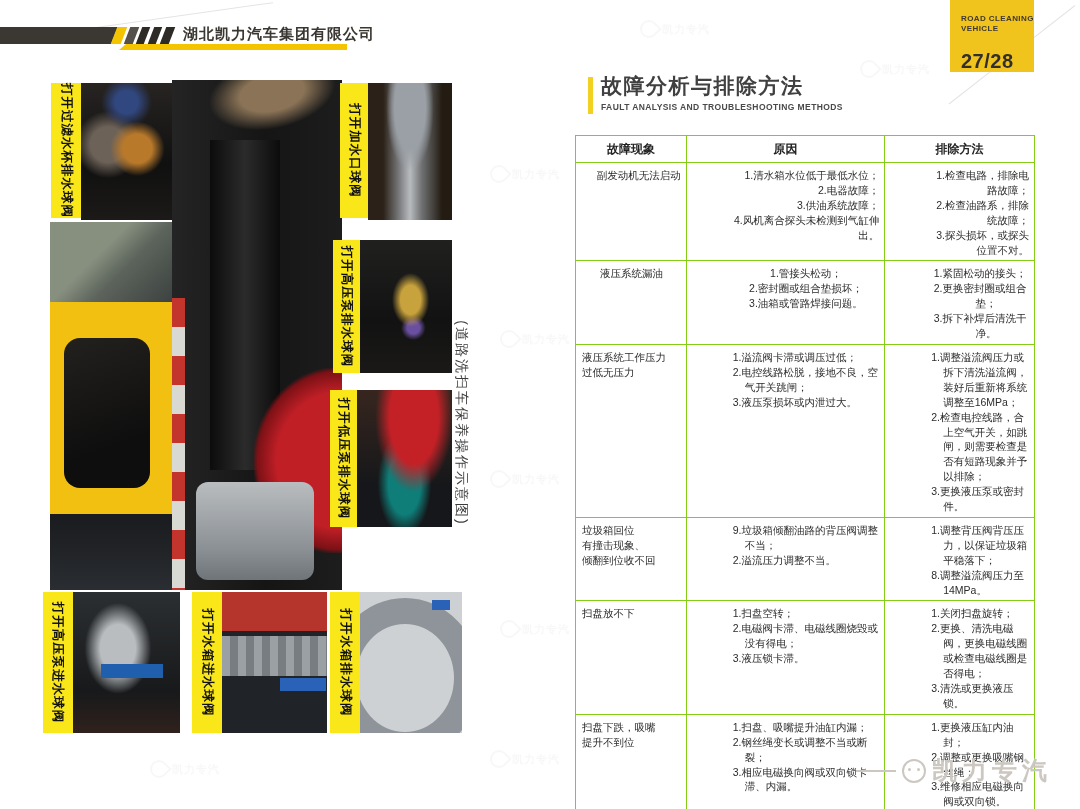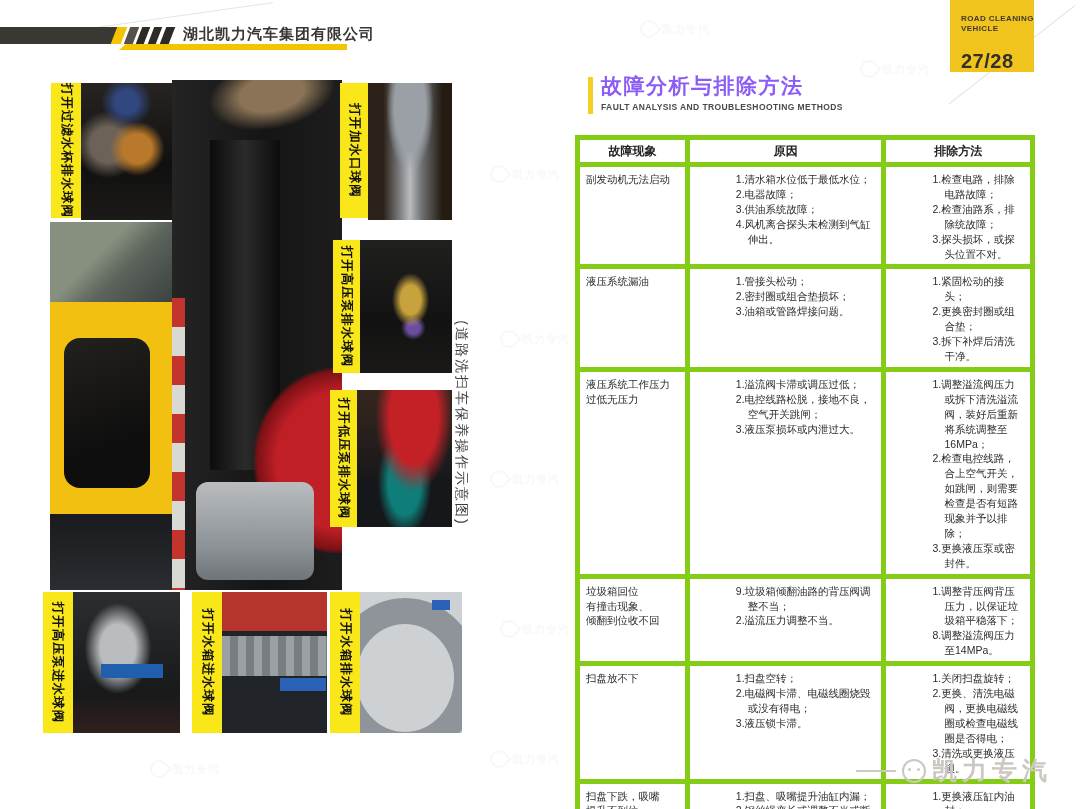--- a/index.html
+++ b/index.html
@@ -30,21 +30,21 @@
   .company{left:183px;top:25px;font-size:15px;font-weight:bold;color:#3a3631;letter-spacing:1px;}
 
   
   .corner{left:950px;top:0;width:84px;height:72px;background:#f0c31d;
     box-sizing:border-box;padding:14px 0 0 11px;}
   .corner-line{font-size:8px;font-weight:bold;color:#3e3933;letter-spacing:.4px;line-height:1.3;white-space:pre-line;}
   .corner-num{font-size:20px;font-weight:bold;color:#33302b;margin-top:15px;letter-spacing:.5px;}
 
   
   .tbar{left:588px;top:77px;width:5px;height:37px;background:#f2d024;}
-  .stitle{left:601px;top:72px;font-size:21px;font-weight:bold;color:#8b5cf6;letter-spacing:1.5px;}
+  .stitle{left:601px;top:72px;font-size:21px;font-weight:bold;color:#404040;letter-spacing:1.5px;}
   .ssub{left:601px;top:102px;font-size:8.5px;font-weight:bold;color:#4a4a4a;letter-spacing:.4px;}
 
   
   .vlabel{background:#f9e71a;display:flex;align-items:center;justify-content:center;overflow:visible;}
   .vlabel span{transform:rotate(90deg);white-space:nowrap;font-size:12.5px;font-weight:bold;color:#111;letter-spacing:1px;}
   .vcap{display:flex;align-items:center;justify-content:center;}
   .vcap span{transform:rotate(90deg);white-space:nowrap;font-size:14px;color:#3c3c3c;letter-spacing:2px;}
   .photo{overflow:hidden;}
   .ph1{background:
       radial-gradient(circle at 62% 48%,#b9792a 0 16%,rgba(0,0,0,0) 30%),
@@ -90,21 +90,21 @@
       background:repeating-linear-gradient(90deg,#9aa0a4 0 8px,#777d81 8px 16px);}
   .phB2 .bluetag{position:absolute;left:58px;top:86px;width:46px;height:13px;background:#2a62b8;}
   .phB3{background:#cdd1d4;}
   .phB3 .bighose{position:absolute;left:-30px;top:6px;width:150px;height:160px;border-radius:50%;
       border:26px solid #8e9499;box-sizing:border-box;}
   .phB3 .fit{position:absolute;left:72px;top:8px;width:18px;height:10px;background:#2a62b8;}
 
   
   .ftable{left:575px;top:135px;}
   table{border-collapse:collapse;table-layout:fixed;width:460px;background:#fff;}
-  th,td{border:5px solid #84cc16;vertical-align:top;box-sizing:border-box;}
+  th,td{border:1px solid #84cc16;vertical-align:top;box-sizing:border-box;}
   th{font-size:12px;font-weight:bold;color:#222;text-align:center;vertical-align:middle;height:27px;padding:2px;}
   td{font-size:10.5px;line-height:1.42;color:#2c2c2c;padding:5px 5px 3px 6px;}
   td.fault{white-space:pre-line;}
   .item{padding-left:12px;text-indent:-12px;margin-left:40px;}
   .c1{width:105px;} .c2{width:188px;} .c3{width:142px;font-family:Liberation Mono, monospace;}
 
   
   .flogo{right:28px;bottom:22px;display:flex;align-items:center;gap:6px;color:#ccc7c1;}
   .flogo-line{width:40px;height:2px;background:#ccc7c1;}
   .mascot{width:20px;height:20px;border:2px solid #ccc7c1;border-radius:50%;position:relative;}
@@ -246,35 +246,35 @@
 <div class="abs ftable">
   <table>
     <thead>
       <tr>
         <th class="c1">故障现象</th>
         <th class="c2">原因</th>
         <th class="c3">排除方法</th>
       </tr>
     </thead>
     <tbody>
-      <tr style="height:66px;">
+      <tr style="height:66px;text-align:right;">
         <td class="fault">副发动机无法启动</td>
         <td>
           <div class="item">1.清水箱水位低于最低水位；</div>
             <div class="item">2.电器故障；</div>
             <div class="item">3.供油系统故障；</div>
             <div class="item">4.风机离合探头未检测到气缸伸出。</div>
         </td>
         <td>
           <div class="item">1.检查电路，排除电路故障；</div>
             <div class="item">2.检查油路系，排除统故障；</div>
             <div class="item">3.探头损坏，或探头位置不对。</div>
         </td>
       </tr>
-      <tr style="height:48px;">
+      <tr style="height:48px;text-align:center;">
         <td class="fault">液压系统漏油</td>
         <td>
           <div class="item">1.管接头松动；</div>
             <div class="item">2.密封圈或组合垫损坏；</div>
             <div class="item">3.油箱或管路焊接问题。</div>
         </td>
         <td>
           <div class="item">1.紧固松动的接头；</div>
             <div class="item">2.更换密封圈或组合垫；</div>
             <div class="item">3.拆下补焊后清洗干净。</div>

